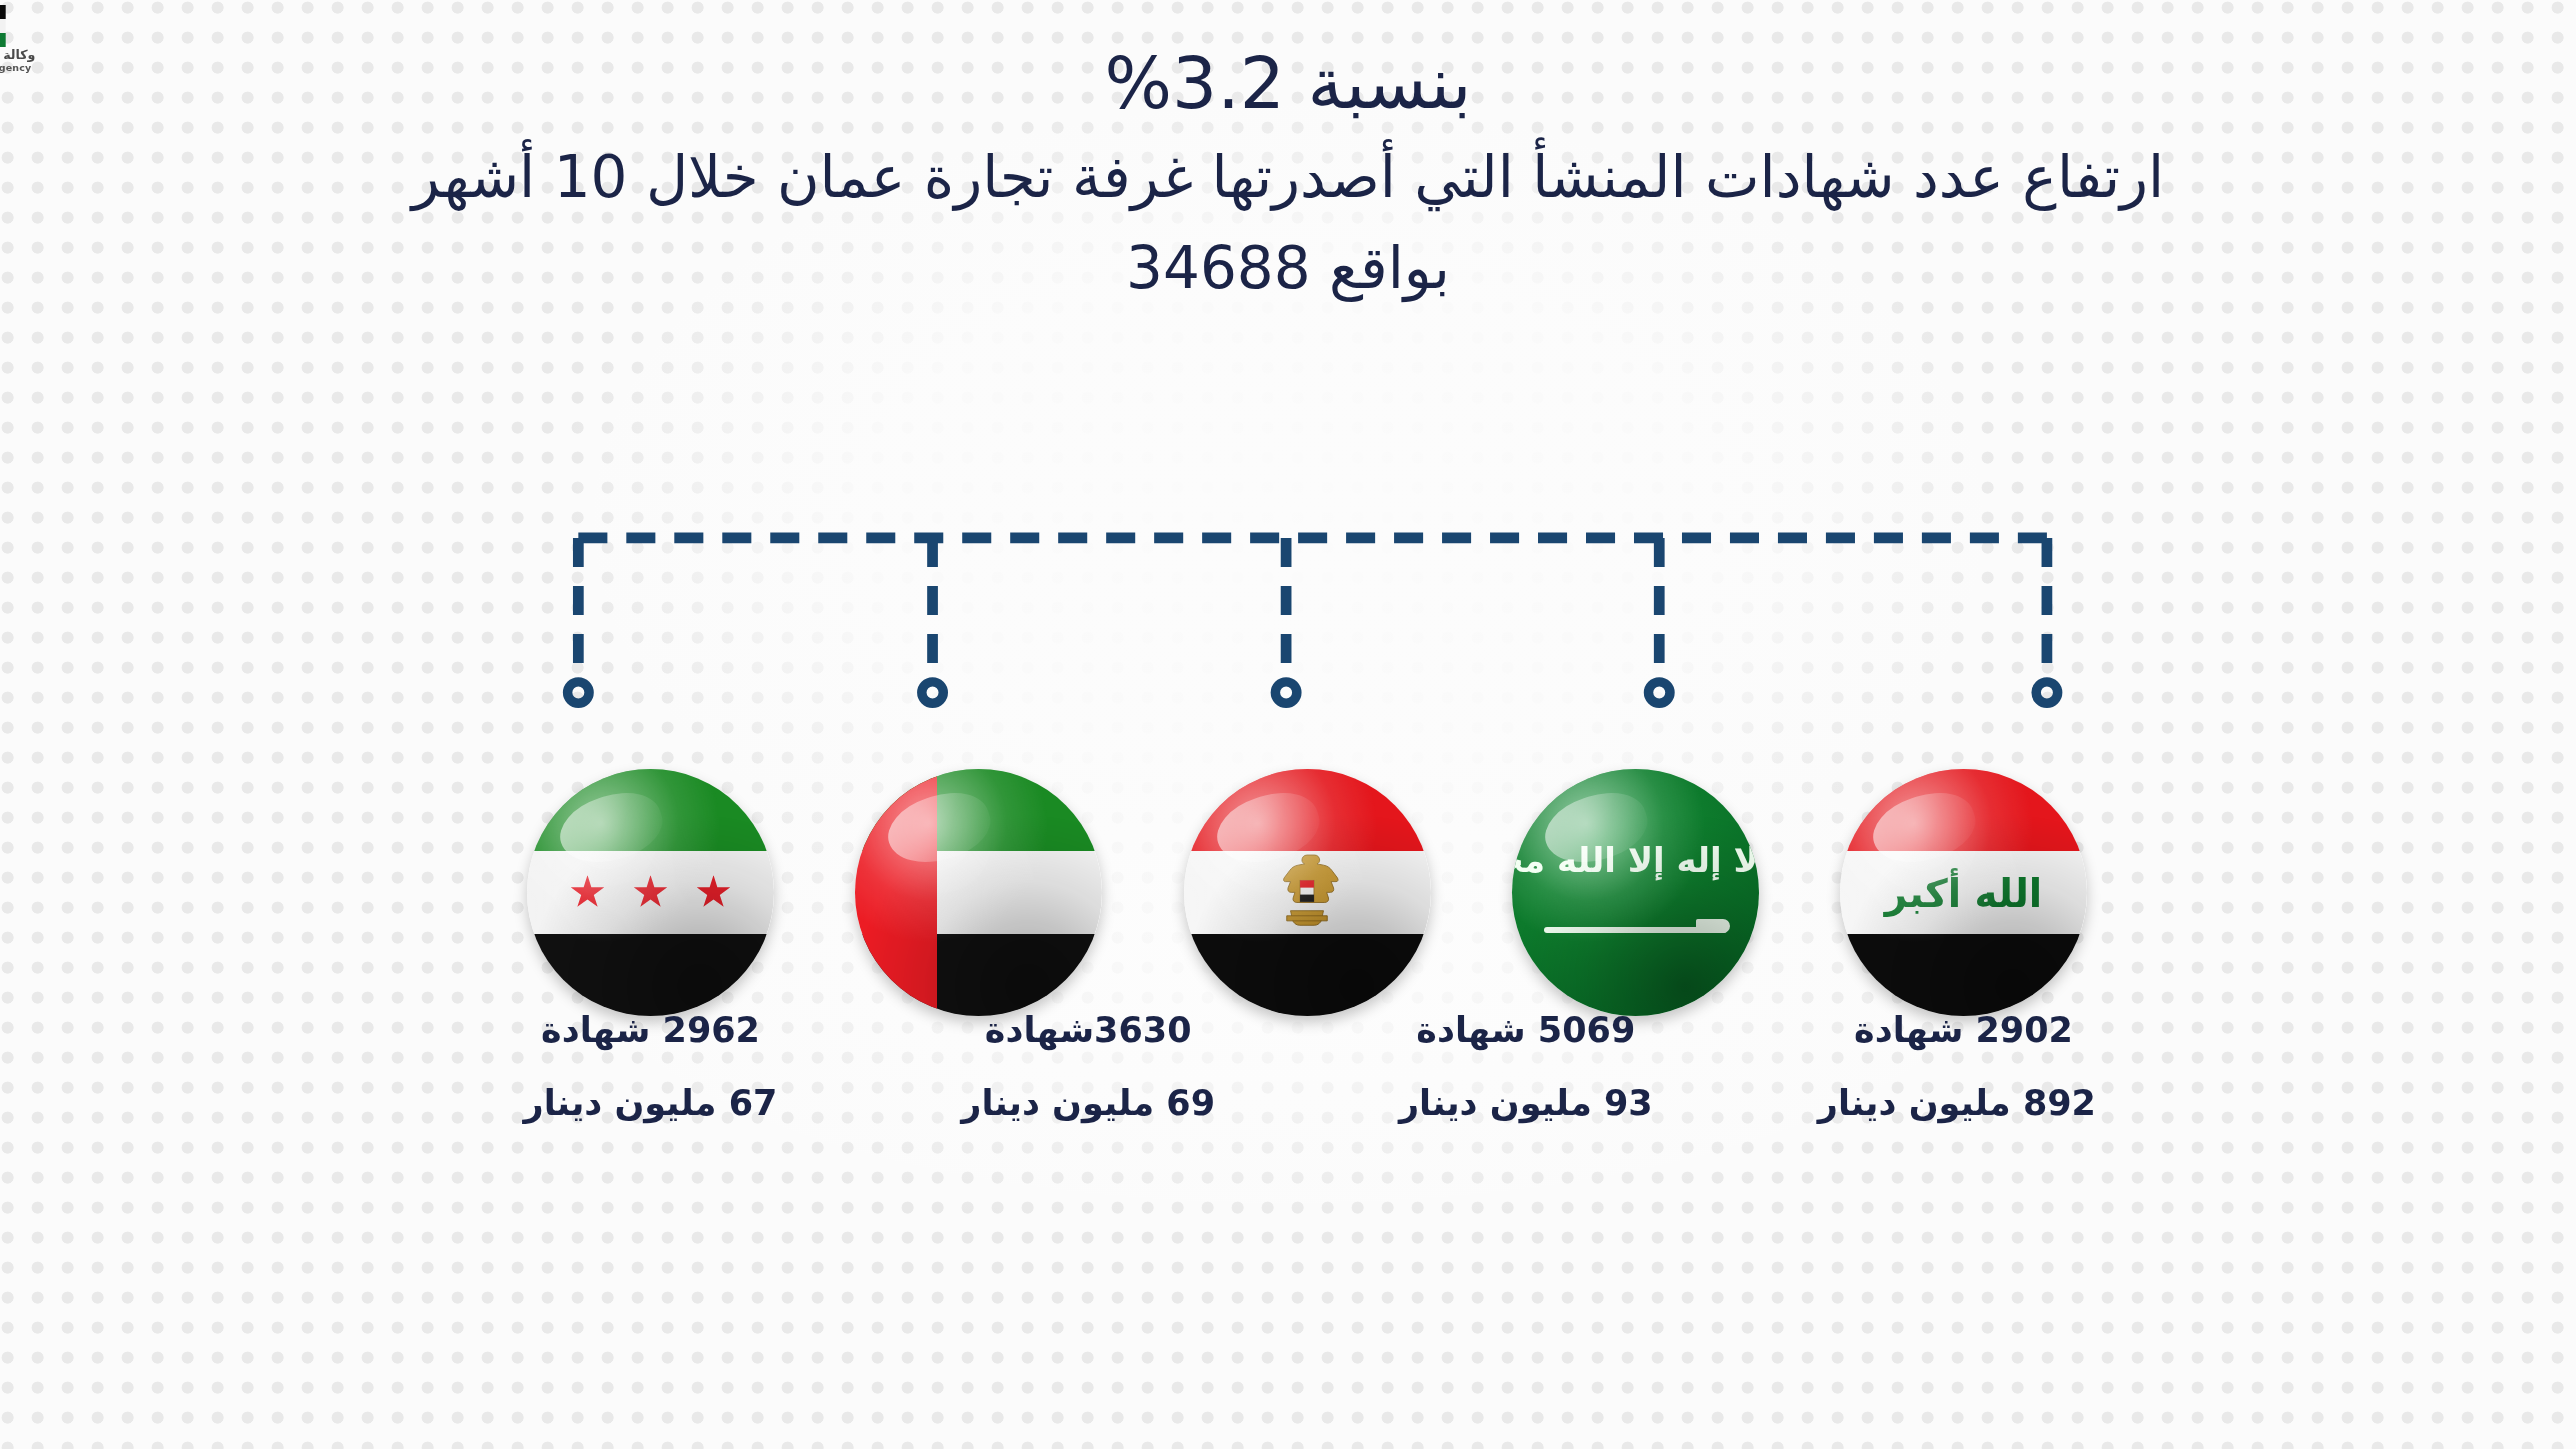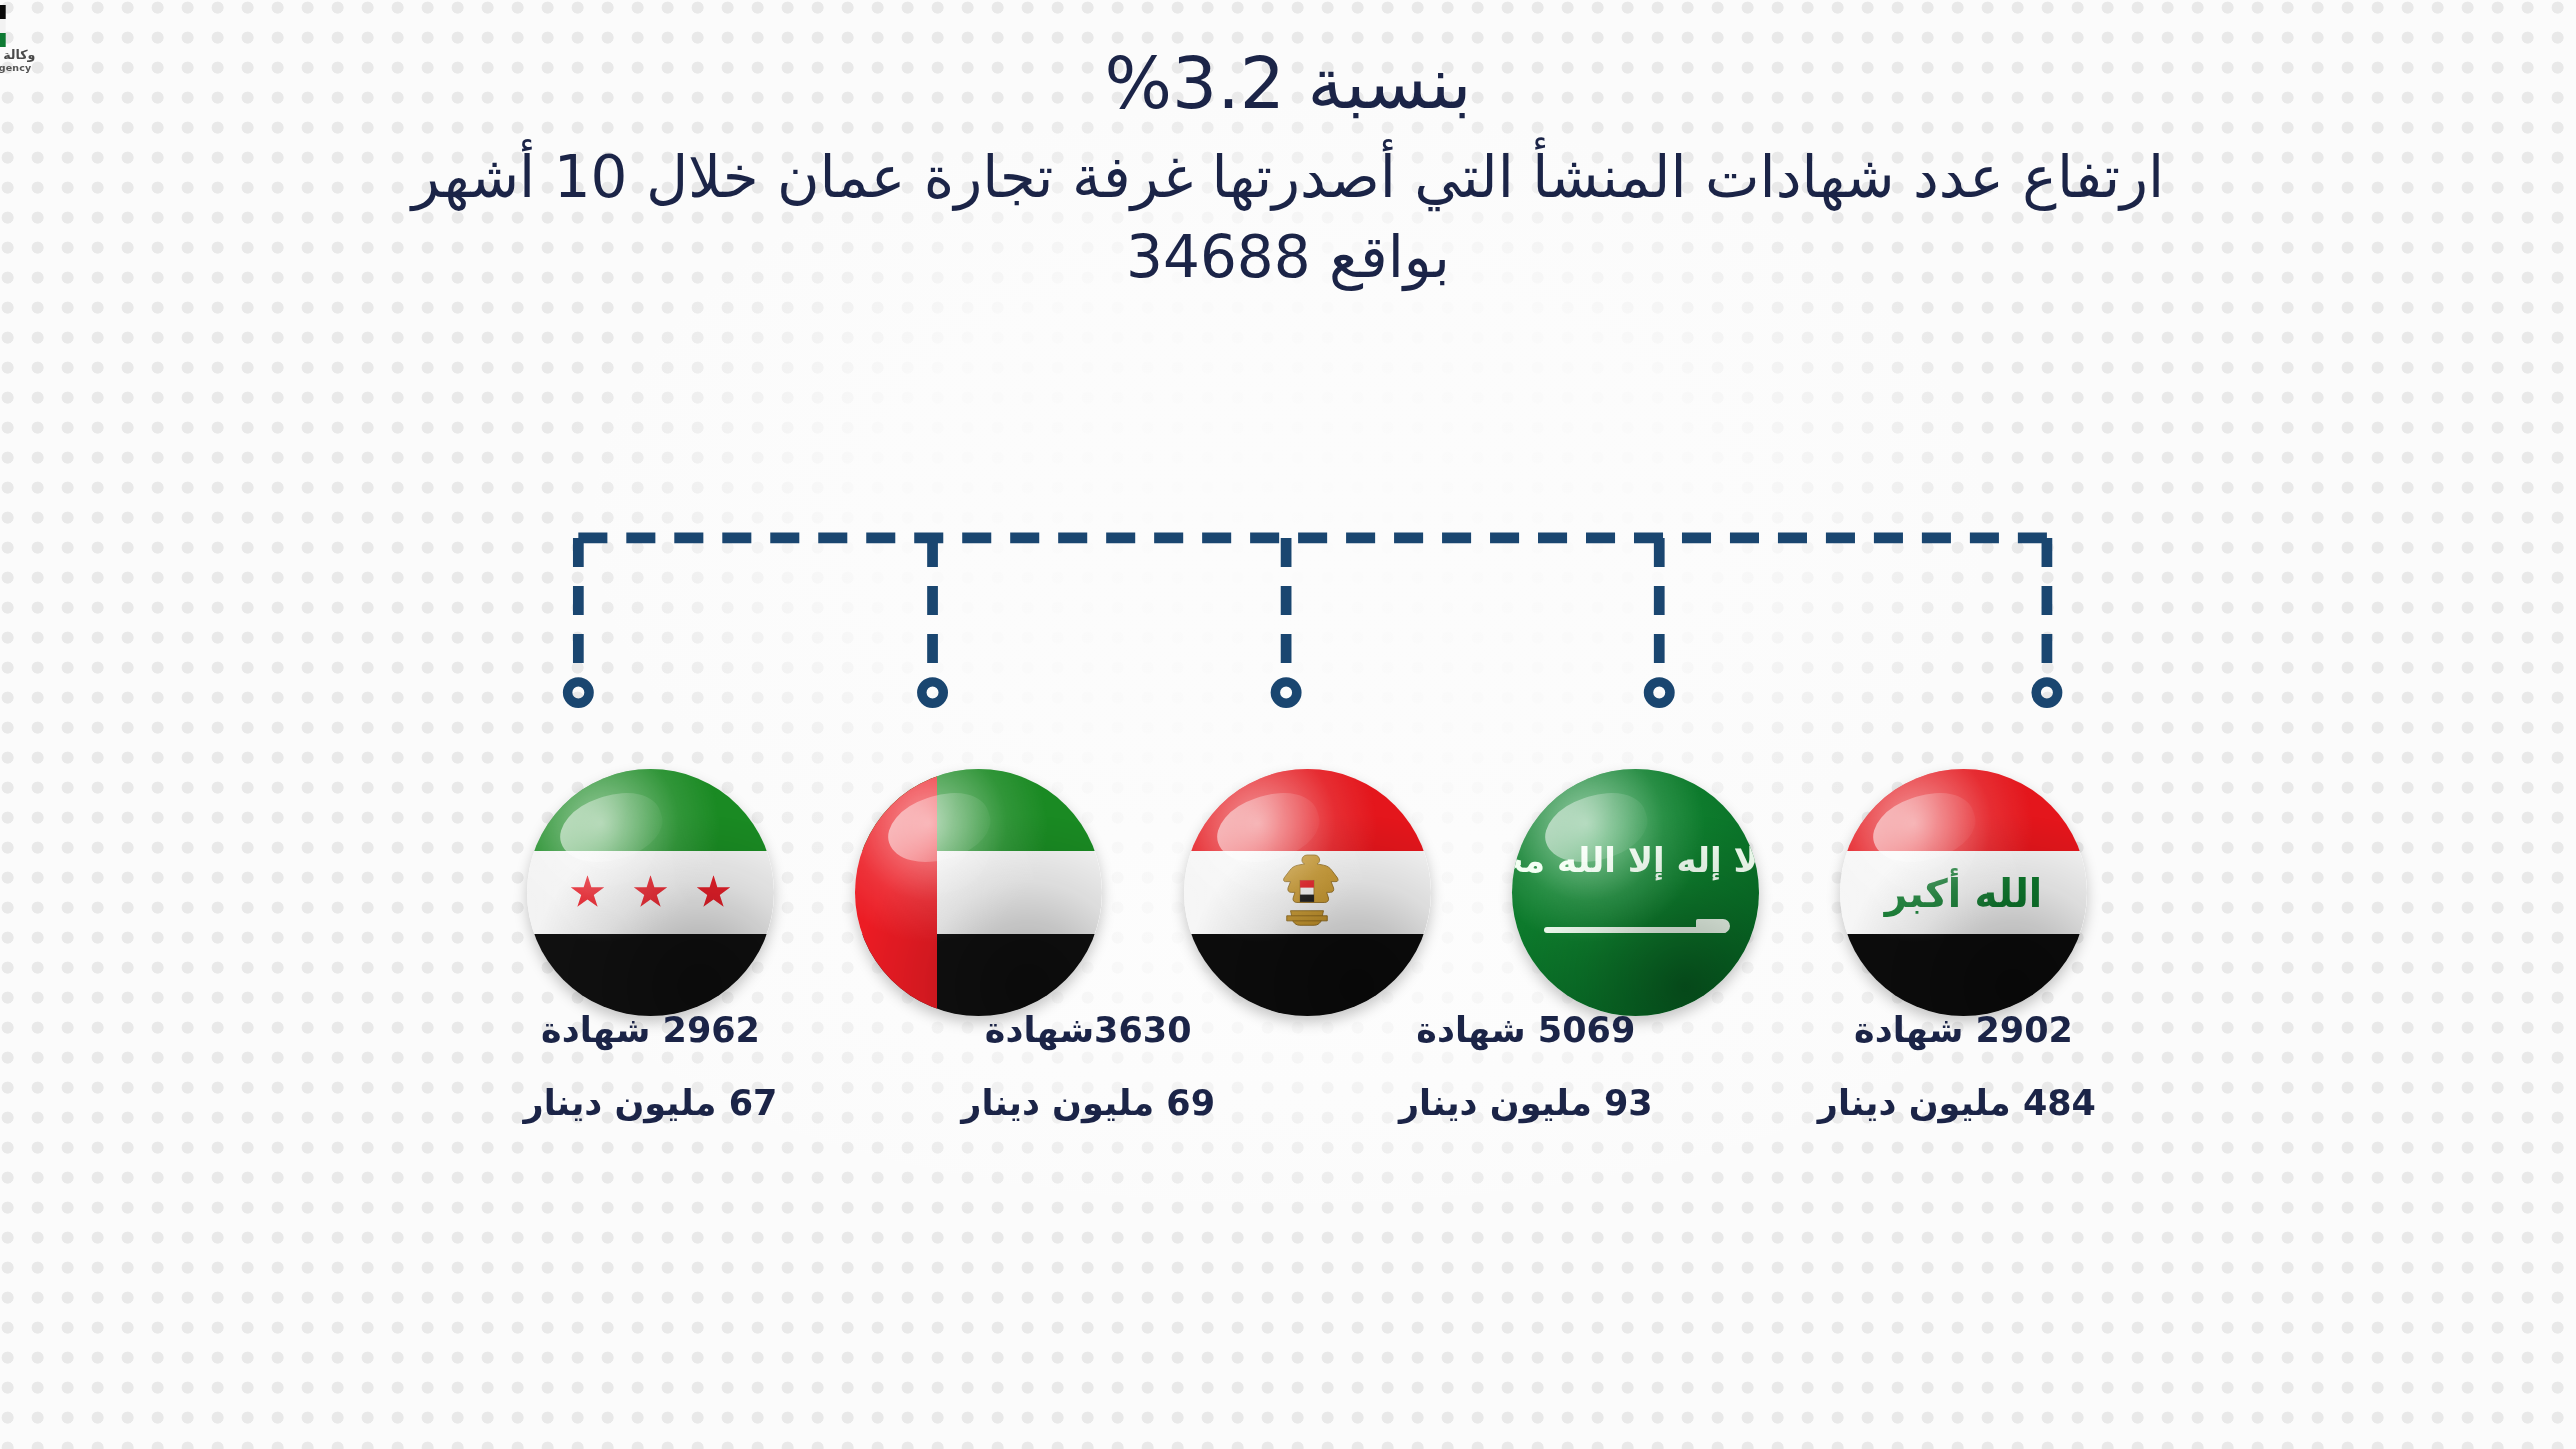--- a/index.html
+++ b/index.html
@@ -46,21 +46,21 @@
 
   
   #headline{
     position:absolute;top:37px;left:0;right:0;
     text-align:center;color:#1b2447;
     direction:rtl;
   }
   .hl-line{font-weight:400;line-height:1.32;letter-spacing:-0.3px;}
   #hl1{font-size:71px;}
   #hl2{font-size:58px;margin-top:8px;}
-  #hl3{font-size:58px;margin-top:4px;}
+  #hl3{font-size:58px;margin-top:15px;}
 
   
   #connector{position:absolute;left:0;top:0;width:2576px;height:1449px;pointer-events:none;}
 
   
   #flag-row{
     position:absolute;top:769px;left:518px;width:1578px;height:265px;
     display:flex;flex-direction:row;justify-content:space-between;align-items:flex-start;
     direction:ltr;
   }
@@ -237,19 +237,19 @@
     </div>
 
 
     <div class="lcol">
       <div class="l-certs">5069  شهادة</div>
       <div class="l-value">93   مليون دينار</div>
     </div>
 
     <div class="lcol">
       <div class="l-certs">2902  شهادة</div>
-      <div class="l-value">484  مليون دينار</div>
+      <div class="l-value">892  مليون دينار</div>
     </div>
 
   </div>
 
 </div>
 
 
 </body></html>

